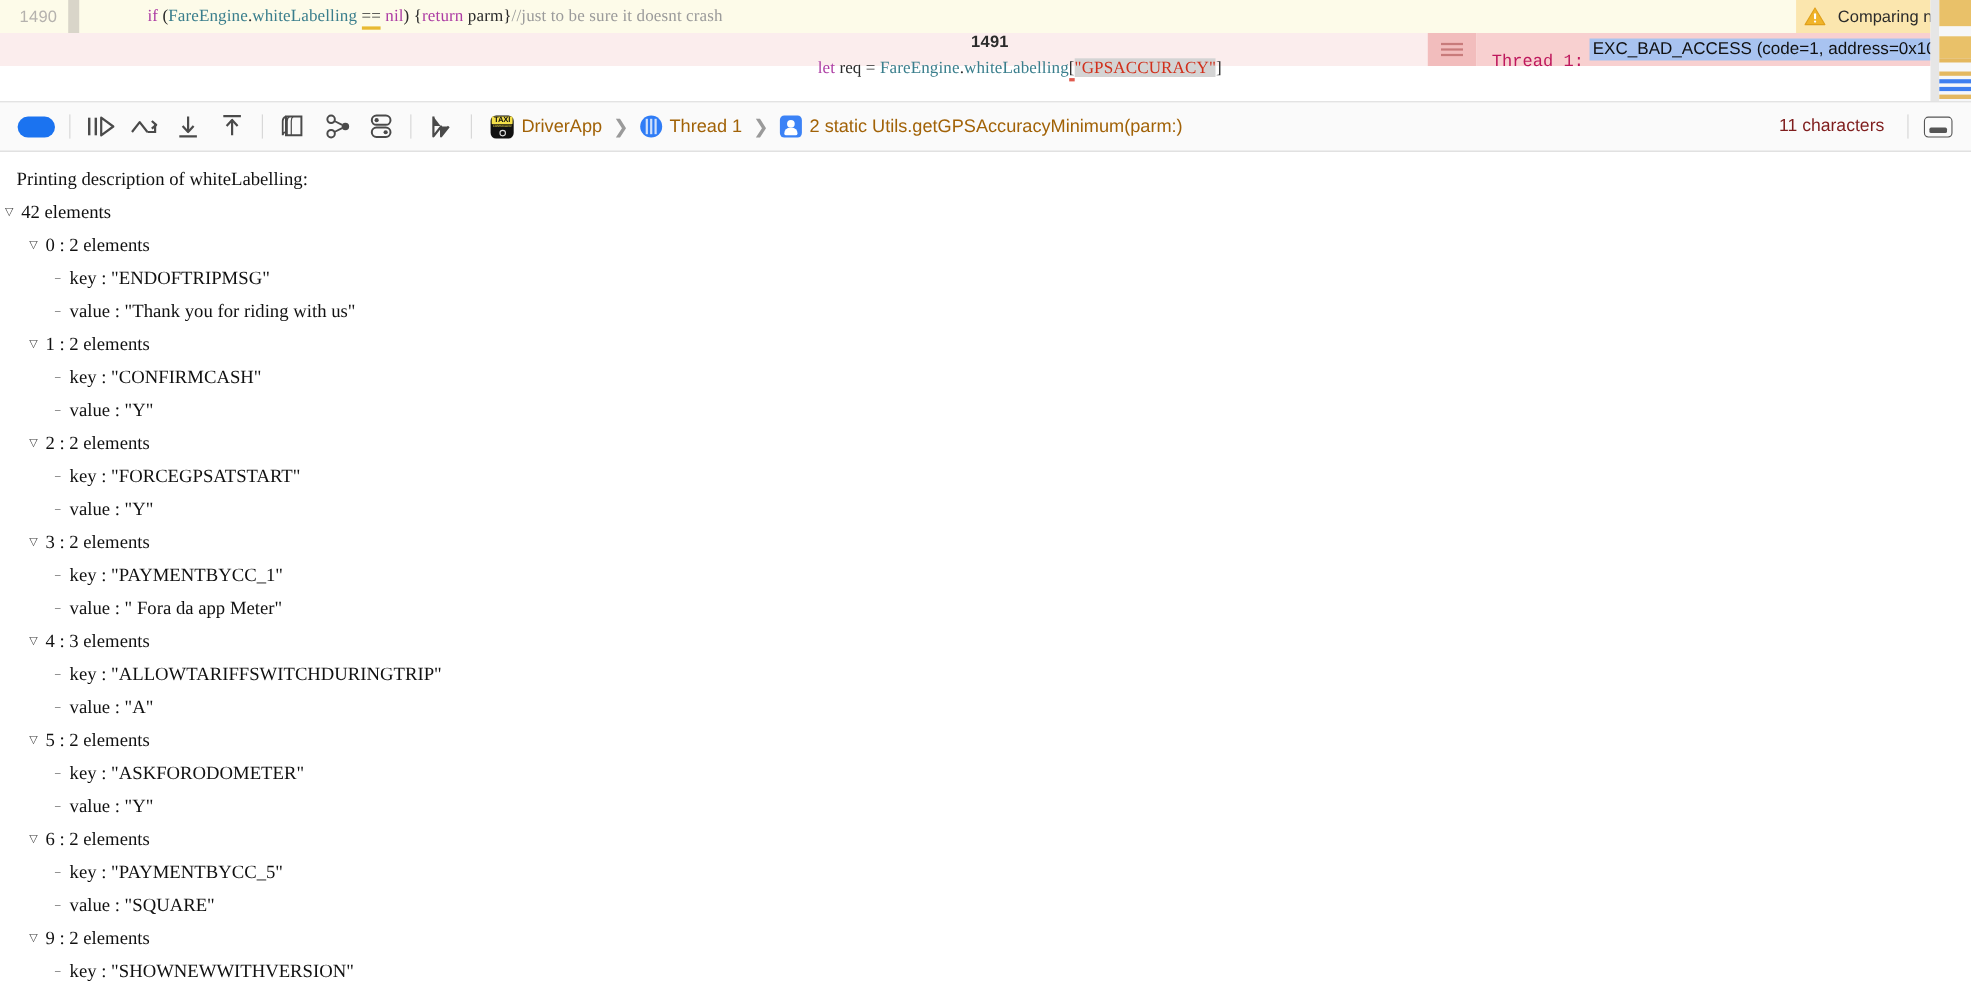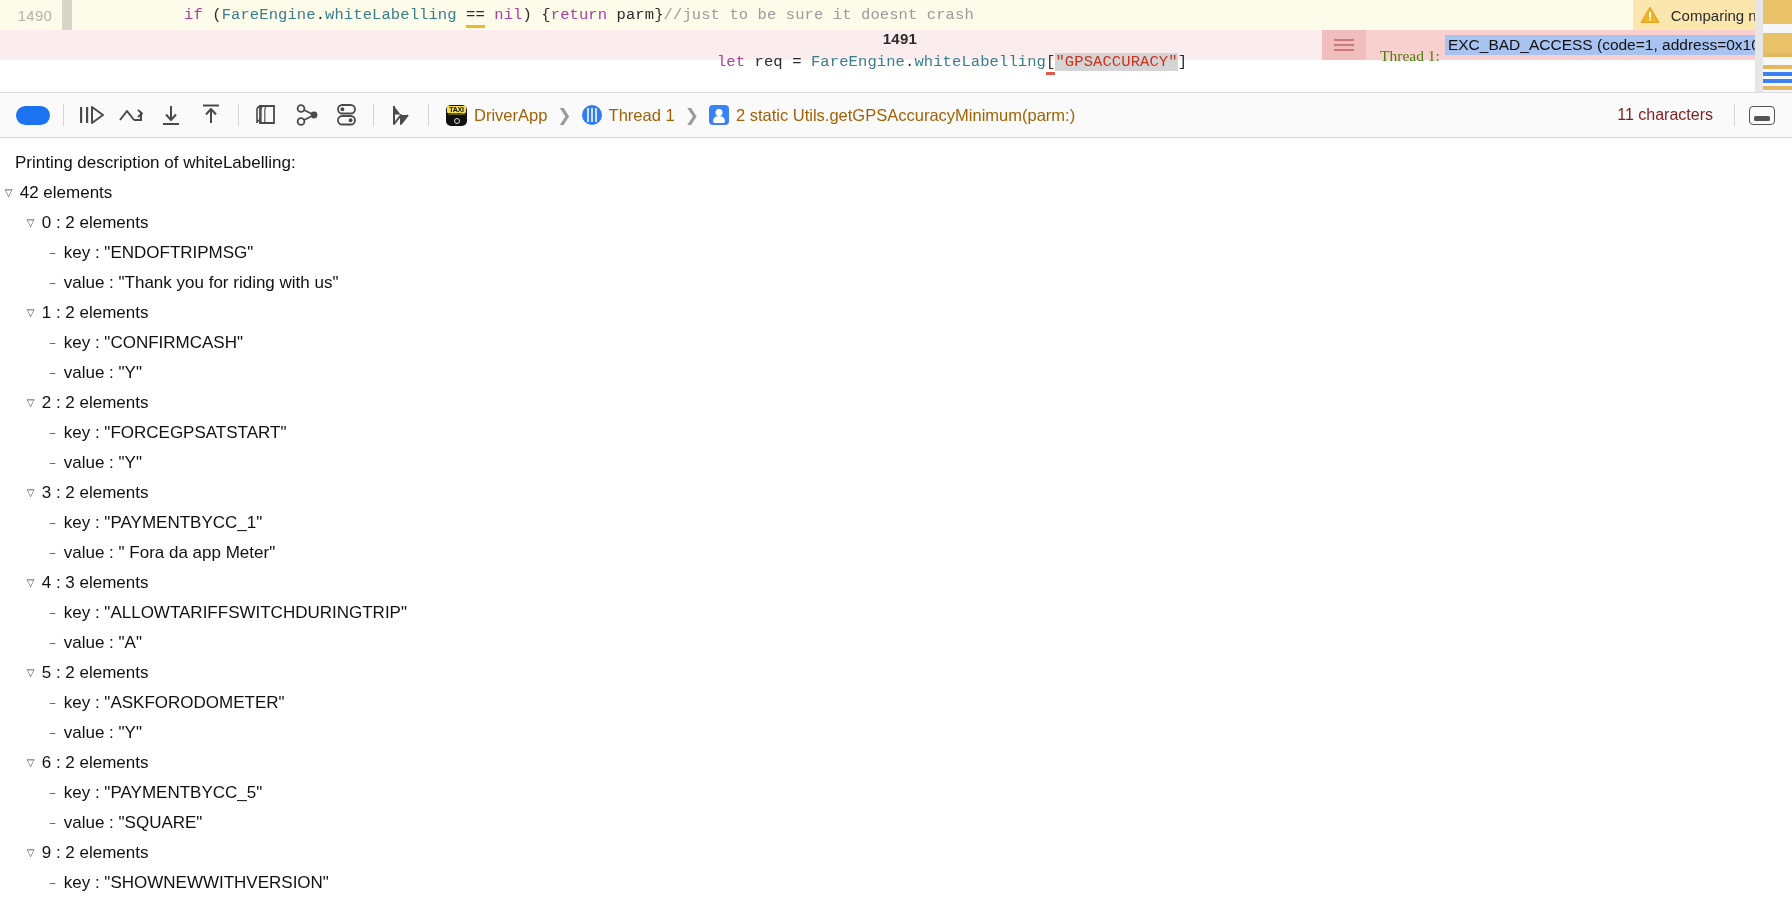--- a/index.html
+++ b/index.html
@@ -15,21 +15,21 @@
 
   .gutter { width:62px; min-width:62px; text-align:right; padding-right:10px;
      font-family:"Liberation Sans", sans-serif; font-size:15px; color:#b5b2ae; letter-spacing:.2px; }
   .code-line.l1491 .gutter { color:#2b2b2b; font-weight:600; }
   .changebar { width:10px; min-width:10px; height:30px; background:#d6d3cf; }
   .code-line.l1489 .changebar { background:#d0cdc9; }
   .code-line.l1490 .changebar { background:#d9d5c9; }
   .code-line.l1491 .changebar { background:#d8c8c8; }
 
   .codetext { flex:1; position:relative; height:30px; line-height:30px; white-space:pre;
-     font-family:Liberation Mono, monospace; font-size:15.5px; padding-left:112px; letter-spacing:.1px; }
+     font-family:Liberation Serif, serif; font-size:15.5px; padding-left:62px; letter-spacing:.1px; }
 
   .t-kw   { color:#ad3da4; }
   .t-type { color:#3a7e8c; }
   .t-op   { color:#2b2b2b; }
   .t-plain{ color:#2b2b2b; }
   .t-com  { color:#9b9b9b; }
   .t-str  { color:#d12f1b; }
   .sel    { background:#d4d4d4; }
   .undl   { border-bottom:3px solid #e8b931; padding-bottom:1px; }
   .undl-r { border-bottom:3px solid #e05a4e; padding-bottom:1px; }
@@ -41,21 +41,21 @@
      background:#fbe6ae; }
   .warn-label { font-family:"Liberation Sans", sans-serif; font-size:15px; color:#2b2b2b;
      padding:0 12px 0 4px; white-space:nowrap; }
 
   
   .err-pill { position:absolute; right:0; top:0; height:30px; display:flex; align-items:center; }
   .err-ic { width:44px; height:30px; background:#f2bdbd; display:flex; align-items:center; justify-content:center; }
   .err-ic .bars { width:20px; }
   .err-ic .bars i { display:block; height:2px; background:#c87b7b; margin:3px 0; }
   .err-body { height:30px; display:flex; align-items:center; background:#f8d0d0; padding:0 4px 0 14px; }
-  .err-thread { font-family:Liberation Serif, serif; font-size:15.5px; color:#4d7c0f; white-space:nowrap;margin-top:21px; }
+  .err-thread { font-family:Liberation Mono, monospace; font-size:15.5px; color:#be185d; white-space:nowrap;margin-top:21px; }
   .err-msg { font-family:"Liberation Sans", sans-serif; font-size:15.5px; color:#111; white-space:nowrap;
      background:#a8c3f0; padding:1px 3px; margin-left:5px; }
   .err-tail { width:20px; height:30px; background:#f8d0d0; }
 
   
   .minimap { position:absolute; right:0; top:0; width:37px; height:92px; background:#ffffff; }
   .mm-gap { position:absolute; left:0; top:0; width:8px; height:92px; background:#e6e6e6; }
   .mm-col { position:absolute; left:8px; top:0; width:29px; height:92px; background:#f7f8fa; }
   .mm-mark { position:absolute; left:8px; width:29px; }
 
@@ -94,21 +94,21 @@
   .spacer { flex:1; }
   .charcount { font-family:"Liberation Sans", sans-serif; font-size:16px; color:#7f1d1d; white-space:nowrap;
       margin-right:14px; }
   .panel-ico { width:26px; height:19px; border:1.6px solid #555; border-radius:4px; position:relative; }
   .panel-ico i { position:absolute; left:4px; right:4px; bottom:2.5px; height:5px; border-radius:1.5px; background:#555; }
 
   
   .console { position:relative; width:1792px; height:761px; background:#ffffff;
       overflow:hidden; padding:10px 0 0 0; }
   .cline { display:flex; align-items:flex-end; height:30px; line-height:30px;
-      font-family:Liberation Sans, sans-serif; font-size:17px; color:#111; white-space:pre; }
+      font-family:Liberation Serif, serif; font-size:17px; color:#111; white-space:pre; }
   .disc { display:inline-block; width:13px; text-align:center; font-size:10px; color:#3a3a3a;
       line-height:30px; }
   .disc-sp { display:inline-block; width:13px; }
 </style>
 </head>
 <body>
 
 <div class="editor">
 
 

